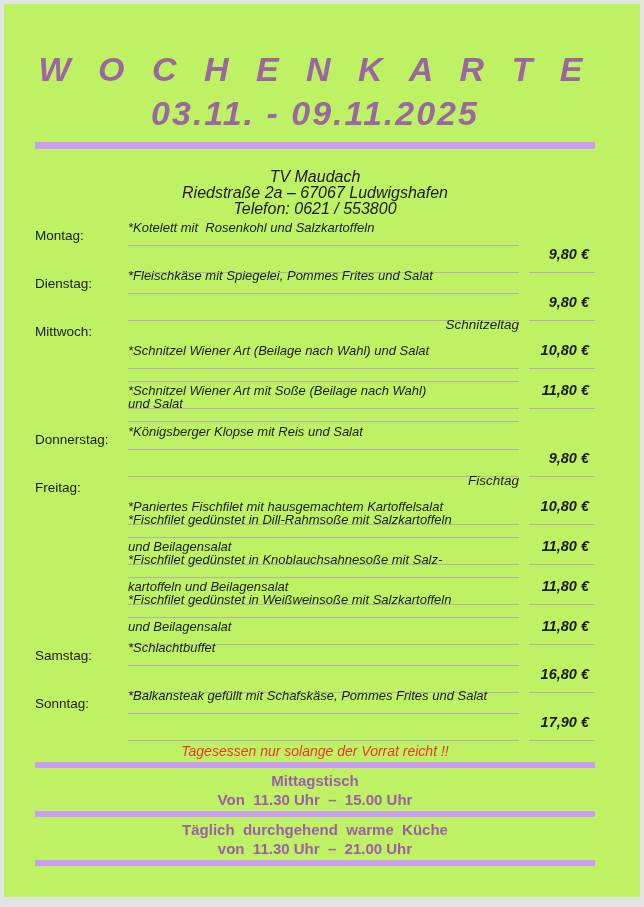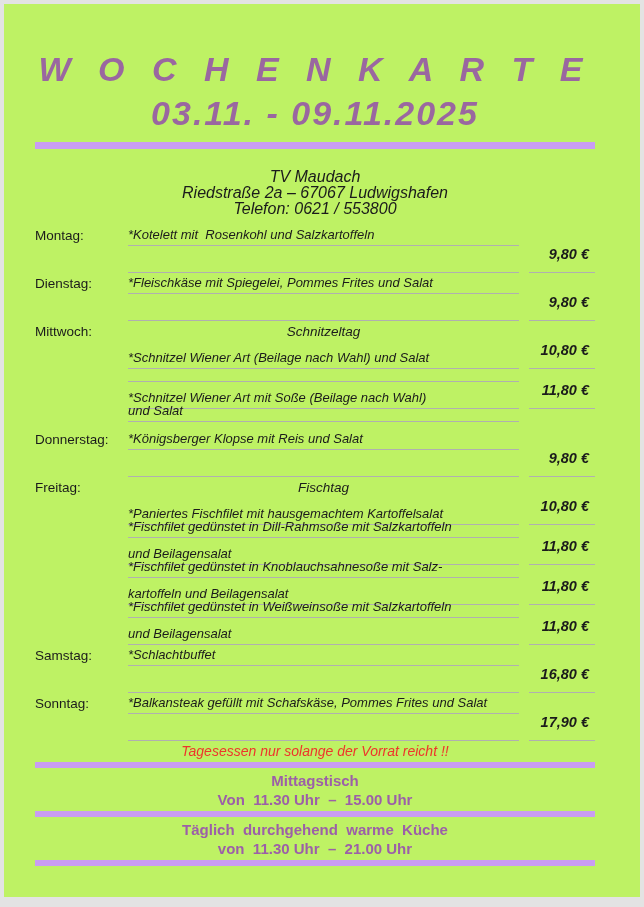--- a/index.html
+++ b/index.html
@@ -69,27 +69,27 @@
   .day-label{
     font-size:13.5px;
     color:var(--ink);
     padding-bottom:3px;
     white-space:pre;
   }
   .desc{
     font-style:italic;
     font-size:13px;
     color:var(--ink);
-    padding-bottom:3px;
+    padding-bottom:10px;
     white-space:pre;
     overflow:hidden;
   }
   .desc.ruled{border-bottom:1px solid var(--rule);}
   .desc.center-header{
-    text-align:center;
+    text-align:right;
     font-size:13.5px;
   }
   .price{
     font-style:italic;
     font-weight:700;
     font-size:14.5px;
     color:var(--ink);
     text-align:right;
     padding:0 6px 10px 0;
   }

